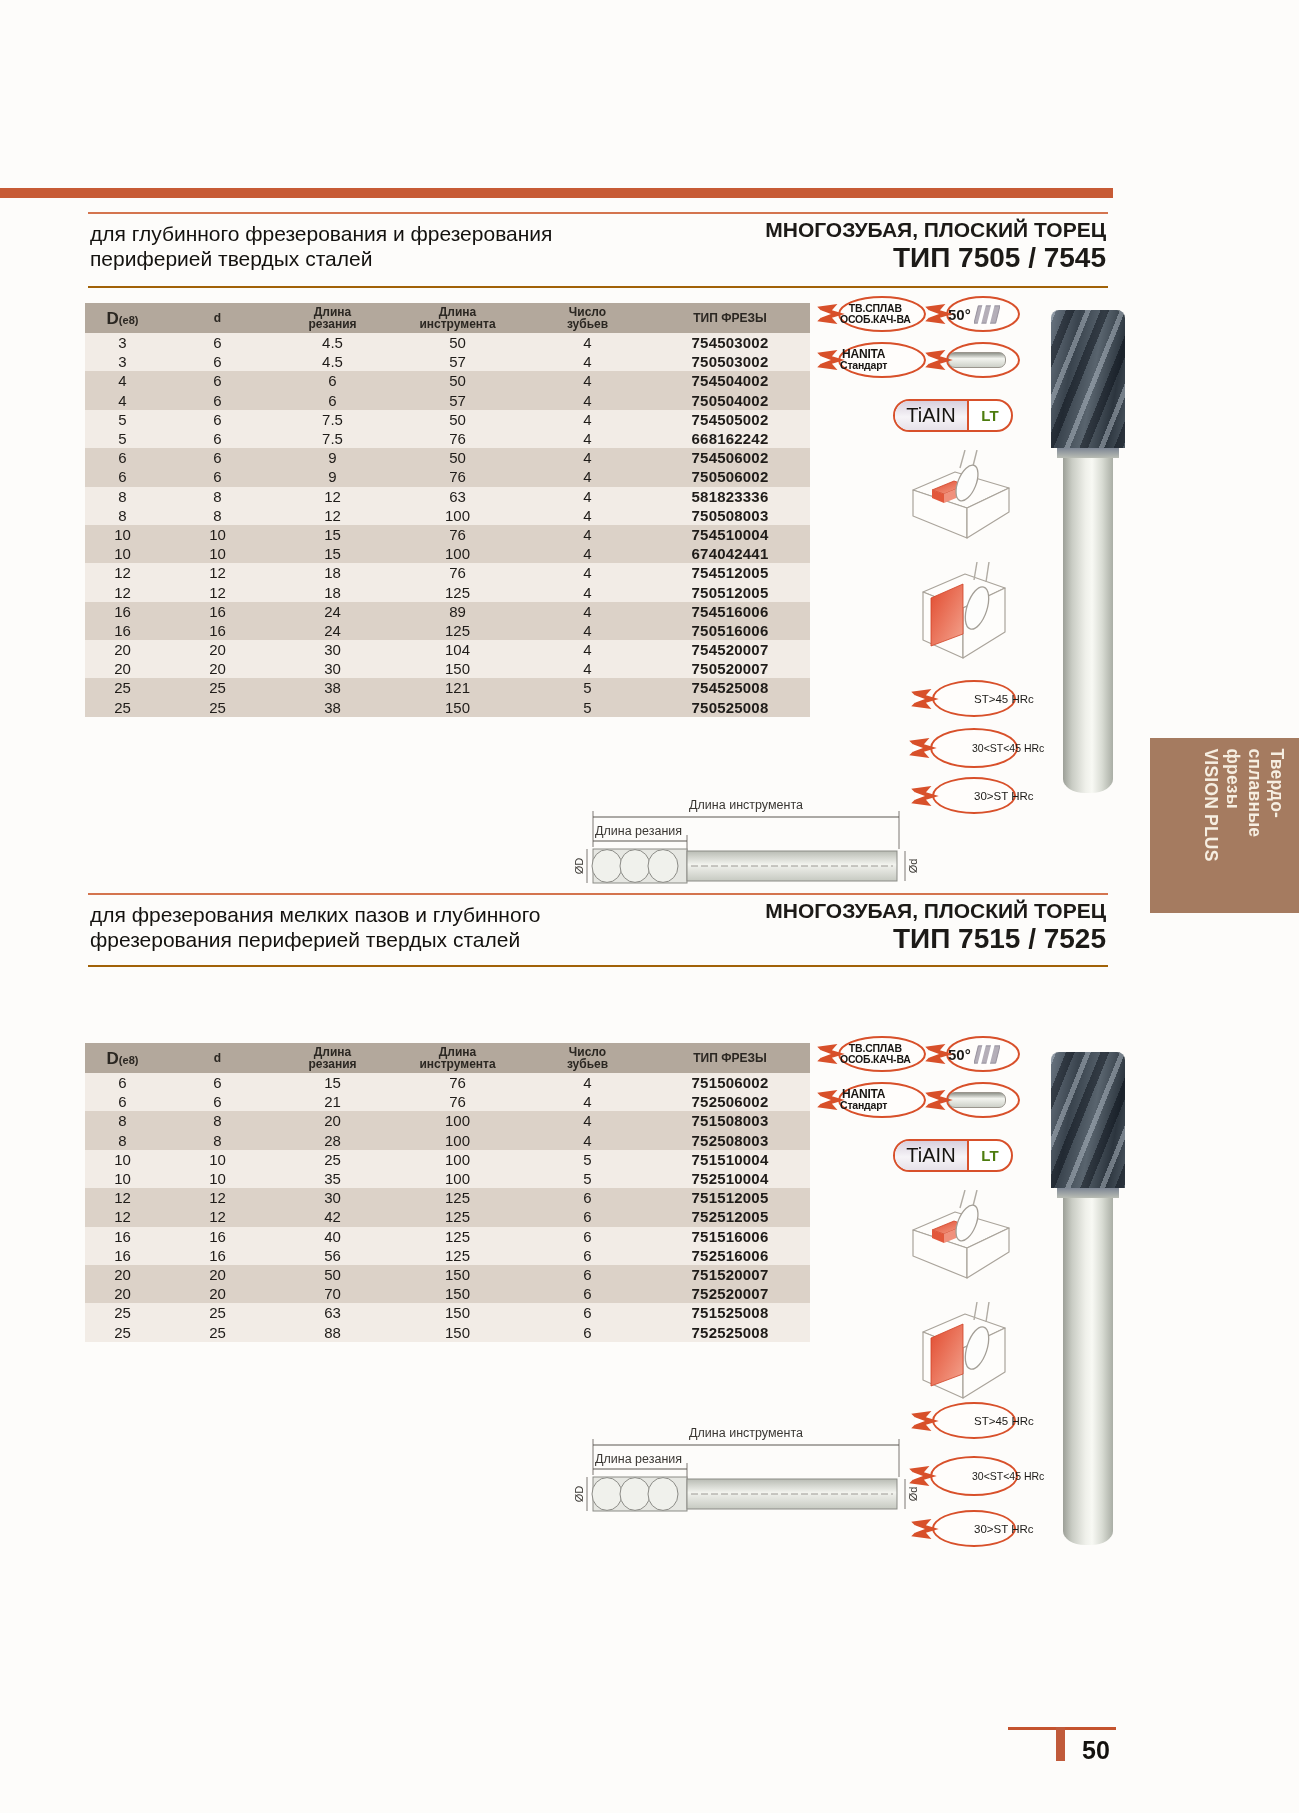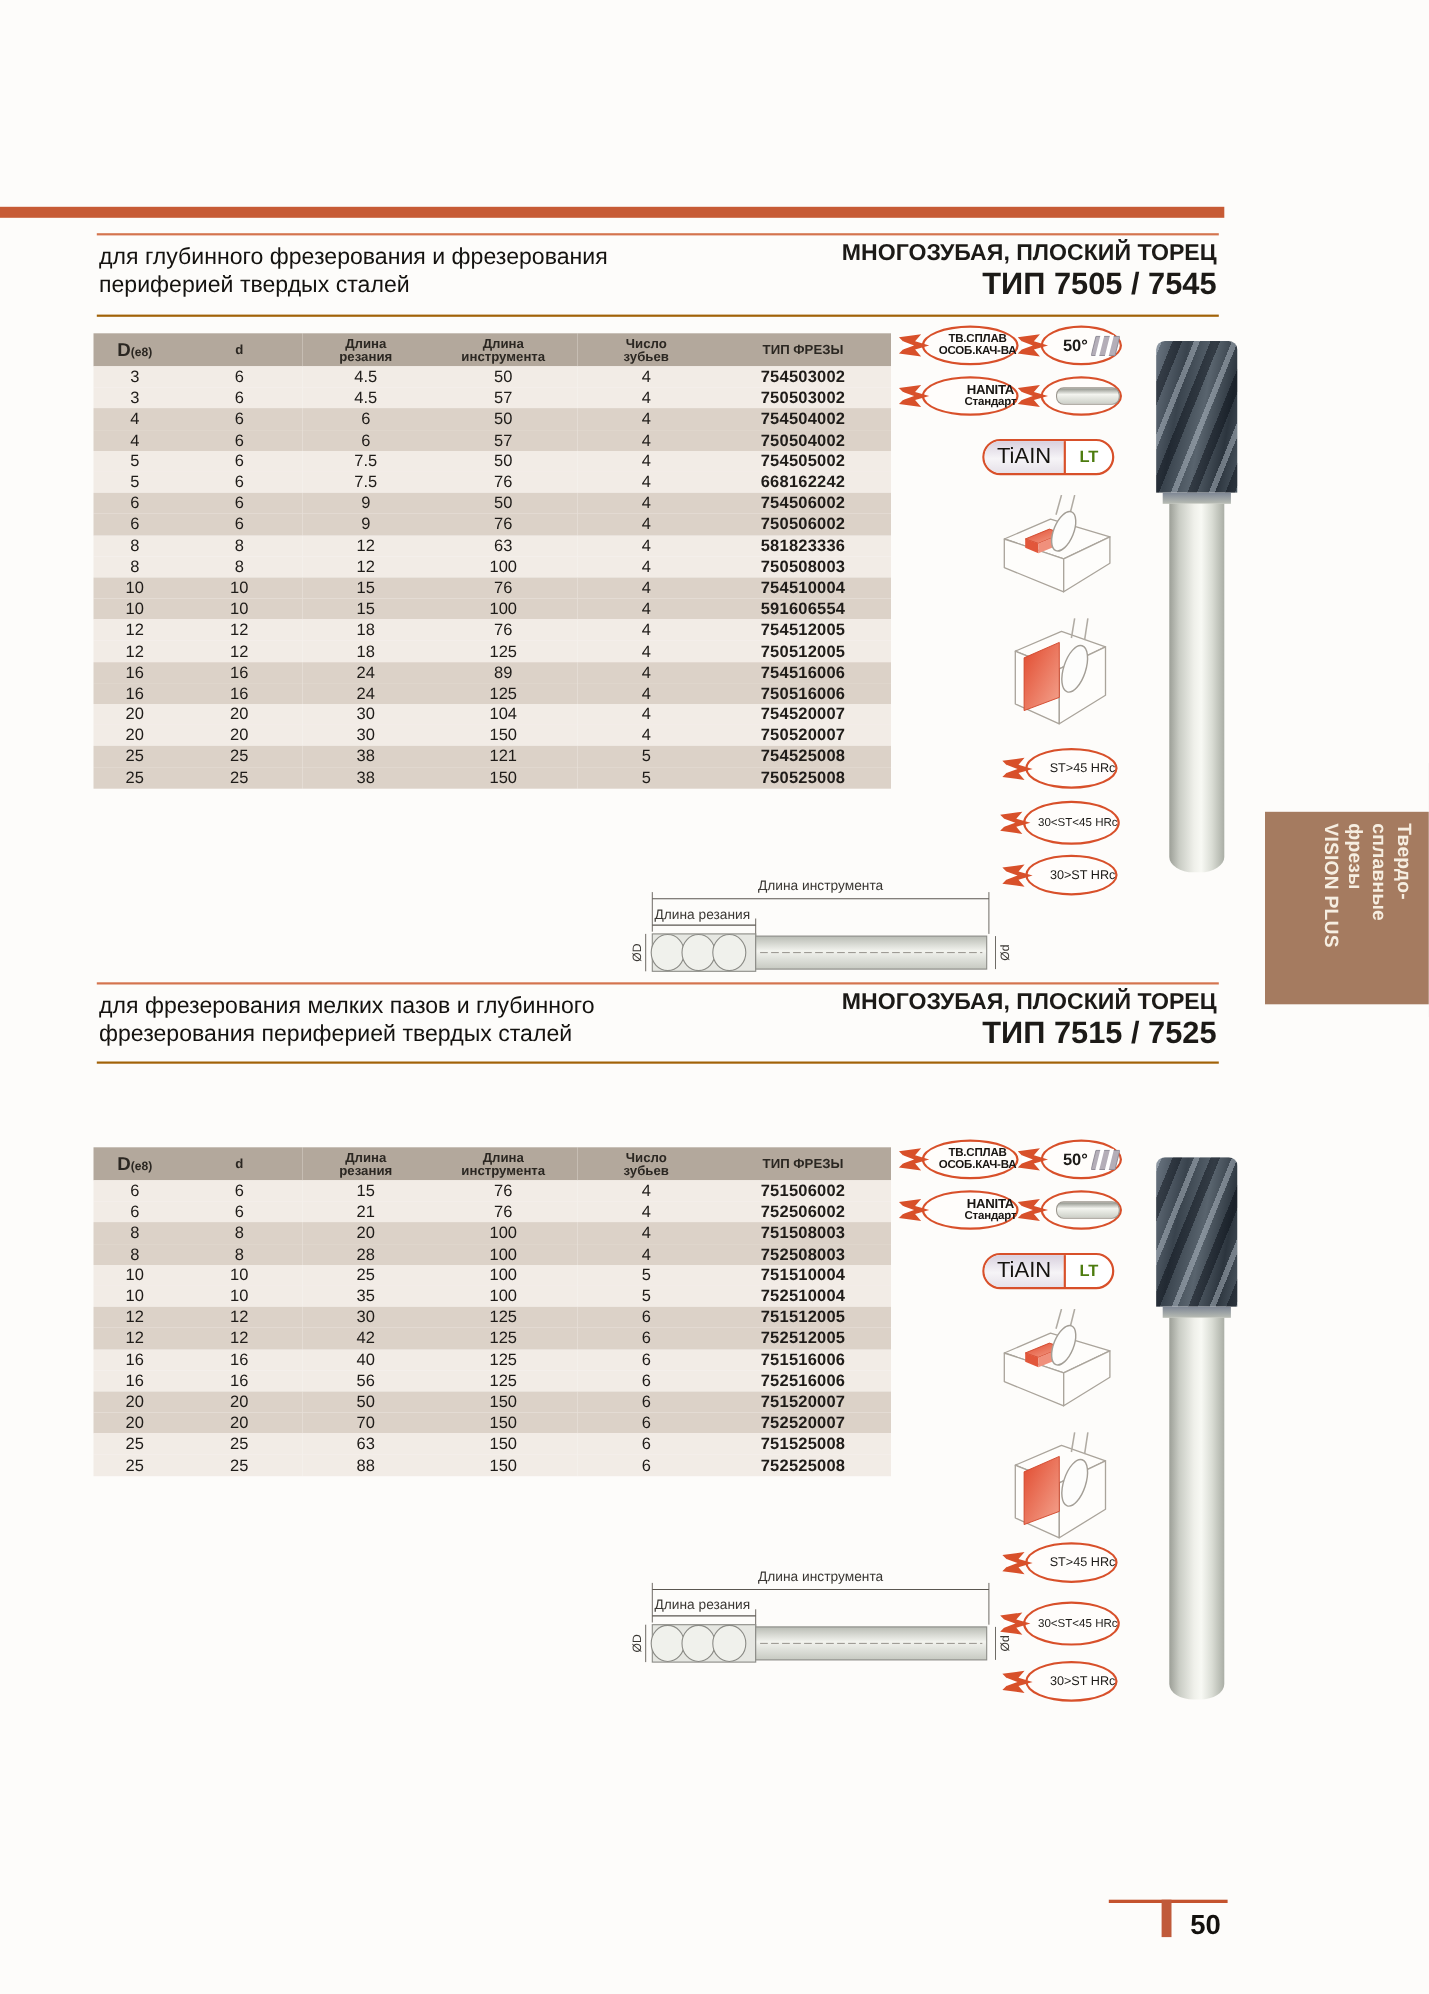--- a/index.html
+++ b/index.html
@@ -26,21 +26,21 @@
   .th-type{font-size:14px;}
   .th2 span{display:block;}
   .data-table td{height:19.2px;padding:0;text-align:center;vertical-align:middle;
                  font-size:15px;color:#1f1c19;}
   tr.row-light{background:#f2ece6;}
   tr.row-dark{background:#dcd2c8;}
   td.code-cell{font-weight:bold;letter-spacing:0.2px;}
 
   
   .oval{position:absolute;border:2.5px solid #d8502a;border-radius:50%;background:#fffdfb;
-        display:flex;align-items:center;justify-content:flex-end;box-sizing:border-box;z-index:3;}
+        display:flex;align-items:center;justify-content:flex-start;box-sizing:border-box;z-index:3;}
   .arr{position:absolute;left:-24px;top:50%;transform:translateY(-50%);width:30px;height:22px;}
   .b-lines span{display:block;font-size:10.5px;font-weight:bold;line-height:11.5px;
                 letter-spacing:-0.2px;text-align:center;color:#181512;}
   .angle-wrap{display:flex;align-items:center;gap:3px;}
   .angle-txt{font-size:15px;font-weight:bold;}
   .hard-txt{font-size:11.5px;font-weight:normal;white-space:nowrap;margin-left:40px;}
 
   
   .pill{position:absolute;border:2.5px solid #d8502a;border-radius:17px;display:flex;
         overflow:hidden;background:#fff;box-sizing:border-box;z-index:3;}
@@ -235,21 +235,21 @@
           <td>76</td>
           <td>4</td>
           <td class="code-cell">754510004</td>
         </tr>
         <tr class="row-dark">
           <td>10</td>
           <td>10</td>
           <td>15</td>
           <td>100</td>
           <td>4</td>
-          <td class="code-cell">591606554</td>
+          <td class="code-cell">674042441</td>
         </tr>
         <tr class="row-light">
           <td>12</td>
           <td>12</td>
           <td>18</td>
           <td>76</td>
           <td>4</td>
           <td class="code-cell">754512005</td>
         </tr>
         <tr class="row-light">

